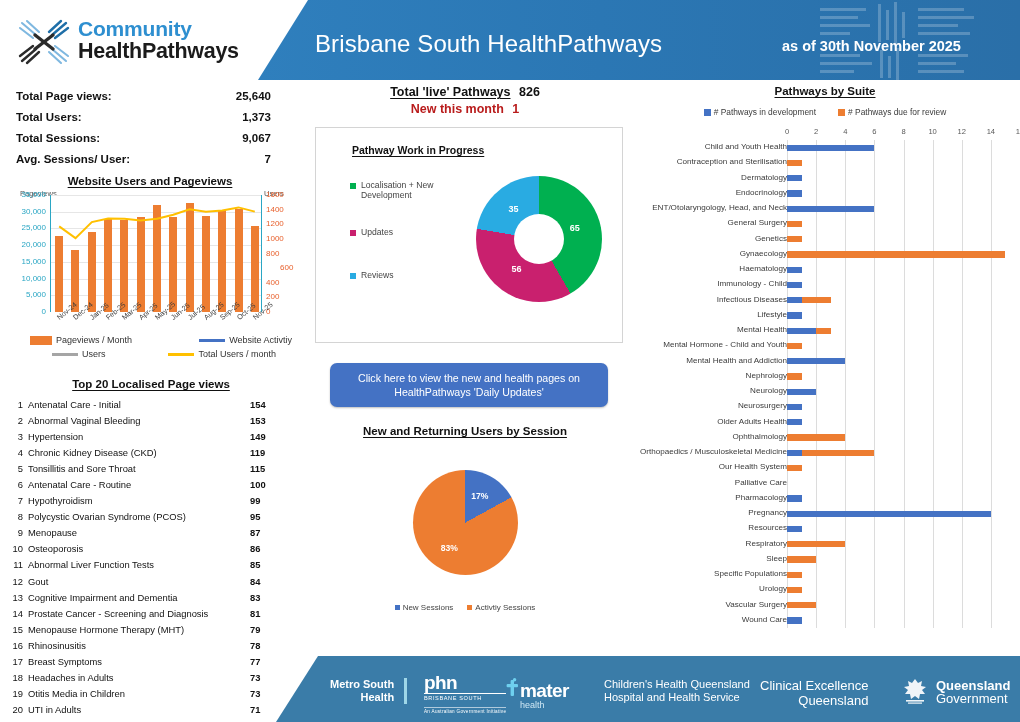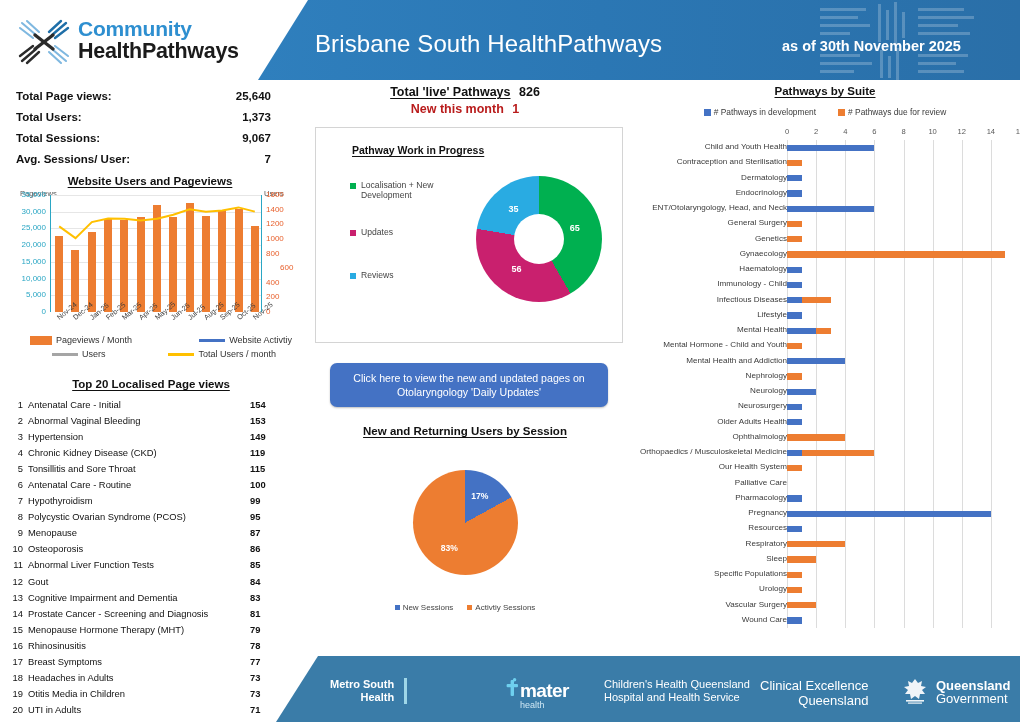--- a/index.html
+++ b/index.html
@@ -470,21 +470,21 @@
       </div>
     </div>
     <div class="donut" id="donut" style="background: conic-gradient(rgb(0, 176, 80) 0deg, rgb(0, 176, 80) 150deg, rgb(201, 32, 110) 150deg, rgb(201, 32, 110) 279.231deg, rgb(41, 171, 226) 279.231deg, rgb(41, 171, 226) 360deg); border-radius: 50%;">
       <div class="donut-hole"></div>
       <div class="donut-lab" id="dl0" style="left: 93.7052px; top: 47.1649px;">65</div>
       <div class="donut-lab" id="dl1" style="left: 35.4135px; top: 88.2734px;">56</div>
       <div class="donut-lab" id="dl2" style="left: 32.3792px; top: 28.0549px;">35</div>
     </div>
   </div>
 
-  <div class="cta">Click here to view the new and updated pages on Otolaryngology 'Daily Updates'</div>
+  <div class="cta">Click here to view the new and health pages on HealthPathways 'Daily Updates'</div>
 
   <div class="nr-title sec-title" style="position:absolute;left:0;top:340px;width:330px;">New and Returning Users by Session</div>
   <div class="pie" id="pie" style="background: conic-gradient(rgb(68, 114, 196) 0deg, rgb(68, 114, 196) 61.2deg, rgb(237, 125, 49) 61.2deg, rgb(237, 125, 49) 360deg);">
     <div class="pie-lab" id="pl0" style="left: 58.2712px; top: 21.1777px;">17%</div>
     <div class="pie-lab" id="pl1" style="left: 27.7288px; top: 72.8223px;">83%</div>
   </div>
   <div class="pie-legend">
     <span class="pl-item">
       <span class="pl-sq" style="background:#4472c4"></span>
       <span>New Sessions</span>
@@ -663,20 +663,25 @@
 
 <div class="footer">
   <div class="footer-bg"></div>
 
   <div class="f-item" style="left:330px;top:22px;text-align:right;">
     <div class="f-strong">Metro South</div>
     <div class="f-strong">Health</div>
   </div>
   <div style="position:absolute;left:404px;top:22px;width:3px;height:26px;background:#9fd7e8;"></div>
 
+  <div class="f-item" style="left:424px;top:18px;">
+    <div style="font-size:19px;font-weight:bold;line-height:.95;letter-spacing:-.6px;">phn</div>
+    <div style="font-size:5.6px;letter-spacing:.6px;border-top:1px solid #fff;padding-top:1px;margin-top:1px;">BRISBANE SOUTH</div>
+    <div class="f-small" style="margin-top:5px;border-top:1px solid rgba(255,255,255,.6);padding-top:1px;">An Australian Government Initiative</div>
+  </div>
 
   <div class="f-item" style="left:506px;top:22px;">
     <div style="display:flex;align-items:flex-end;gap:1px;">
       <span>
         <svg width="13" height="18" viewBox="0 0 13 18">
             <g fill="#6ed0ef">
           <rect x="4.6" y="2" width="3.4" height="16" rx="1"></rect>
           <rect x="0.6" y="6" width="11.4" height="3.2" rx="1"></rect>
           <circle cx="8.6" cy="1.8" r="1.7"></circle>
             </g>

